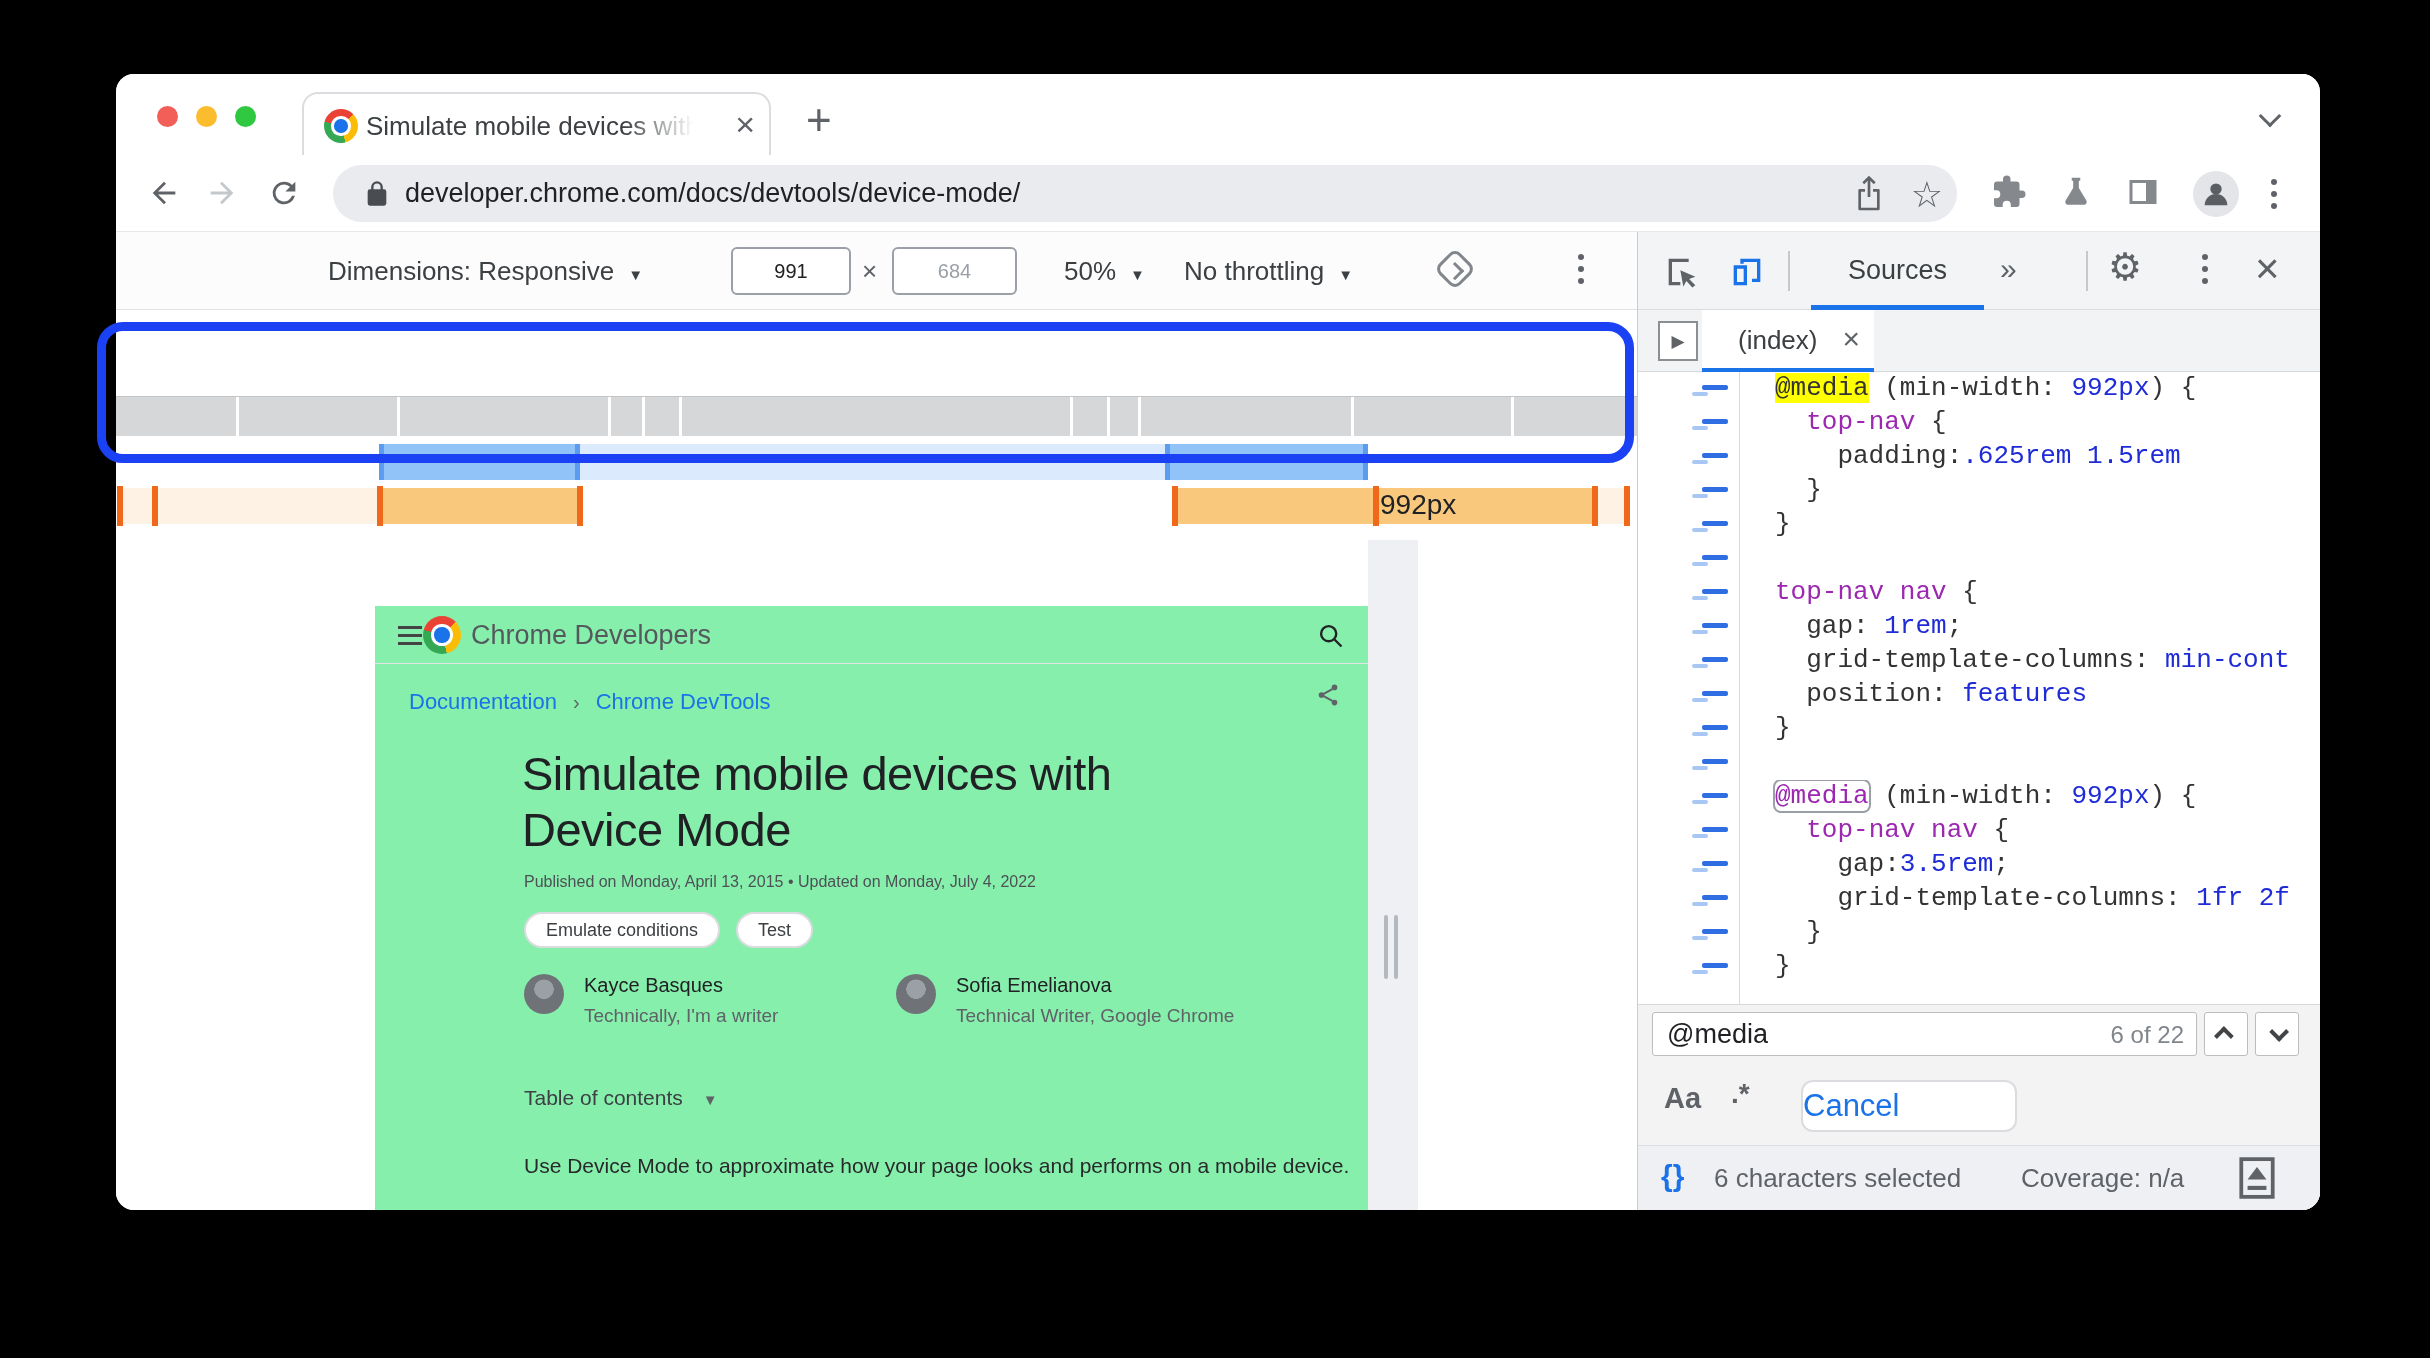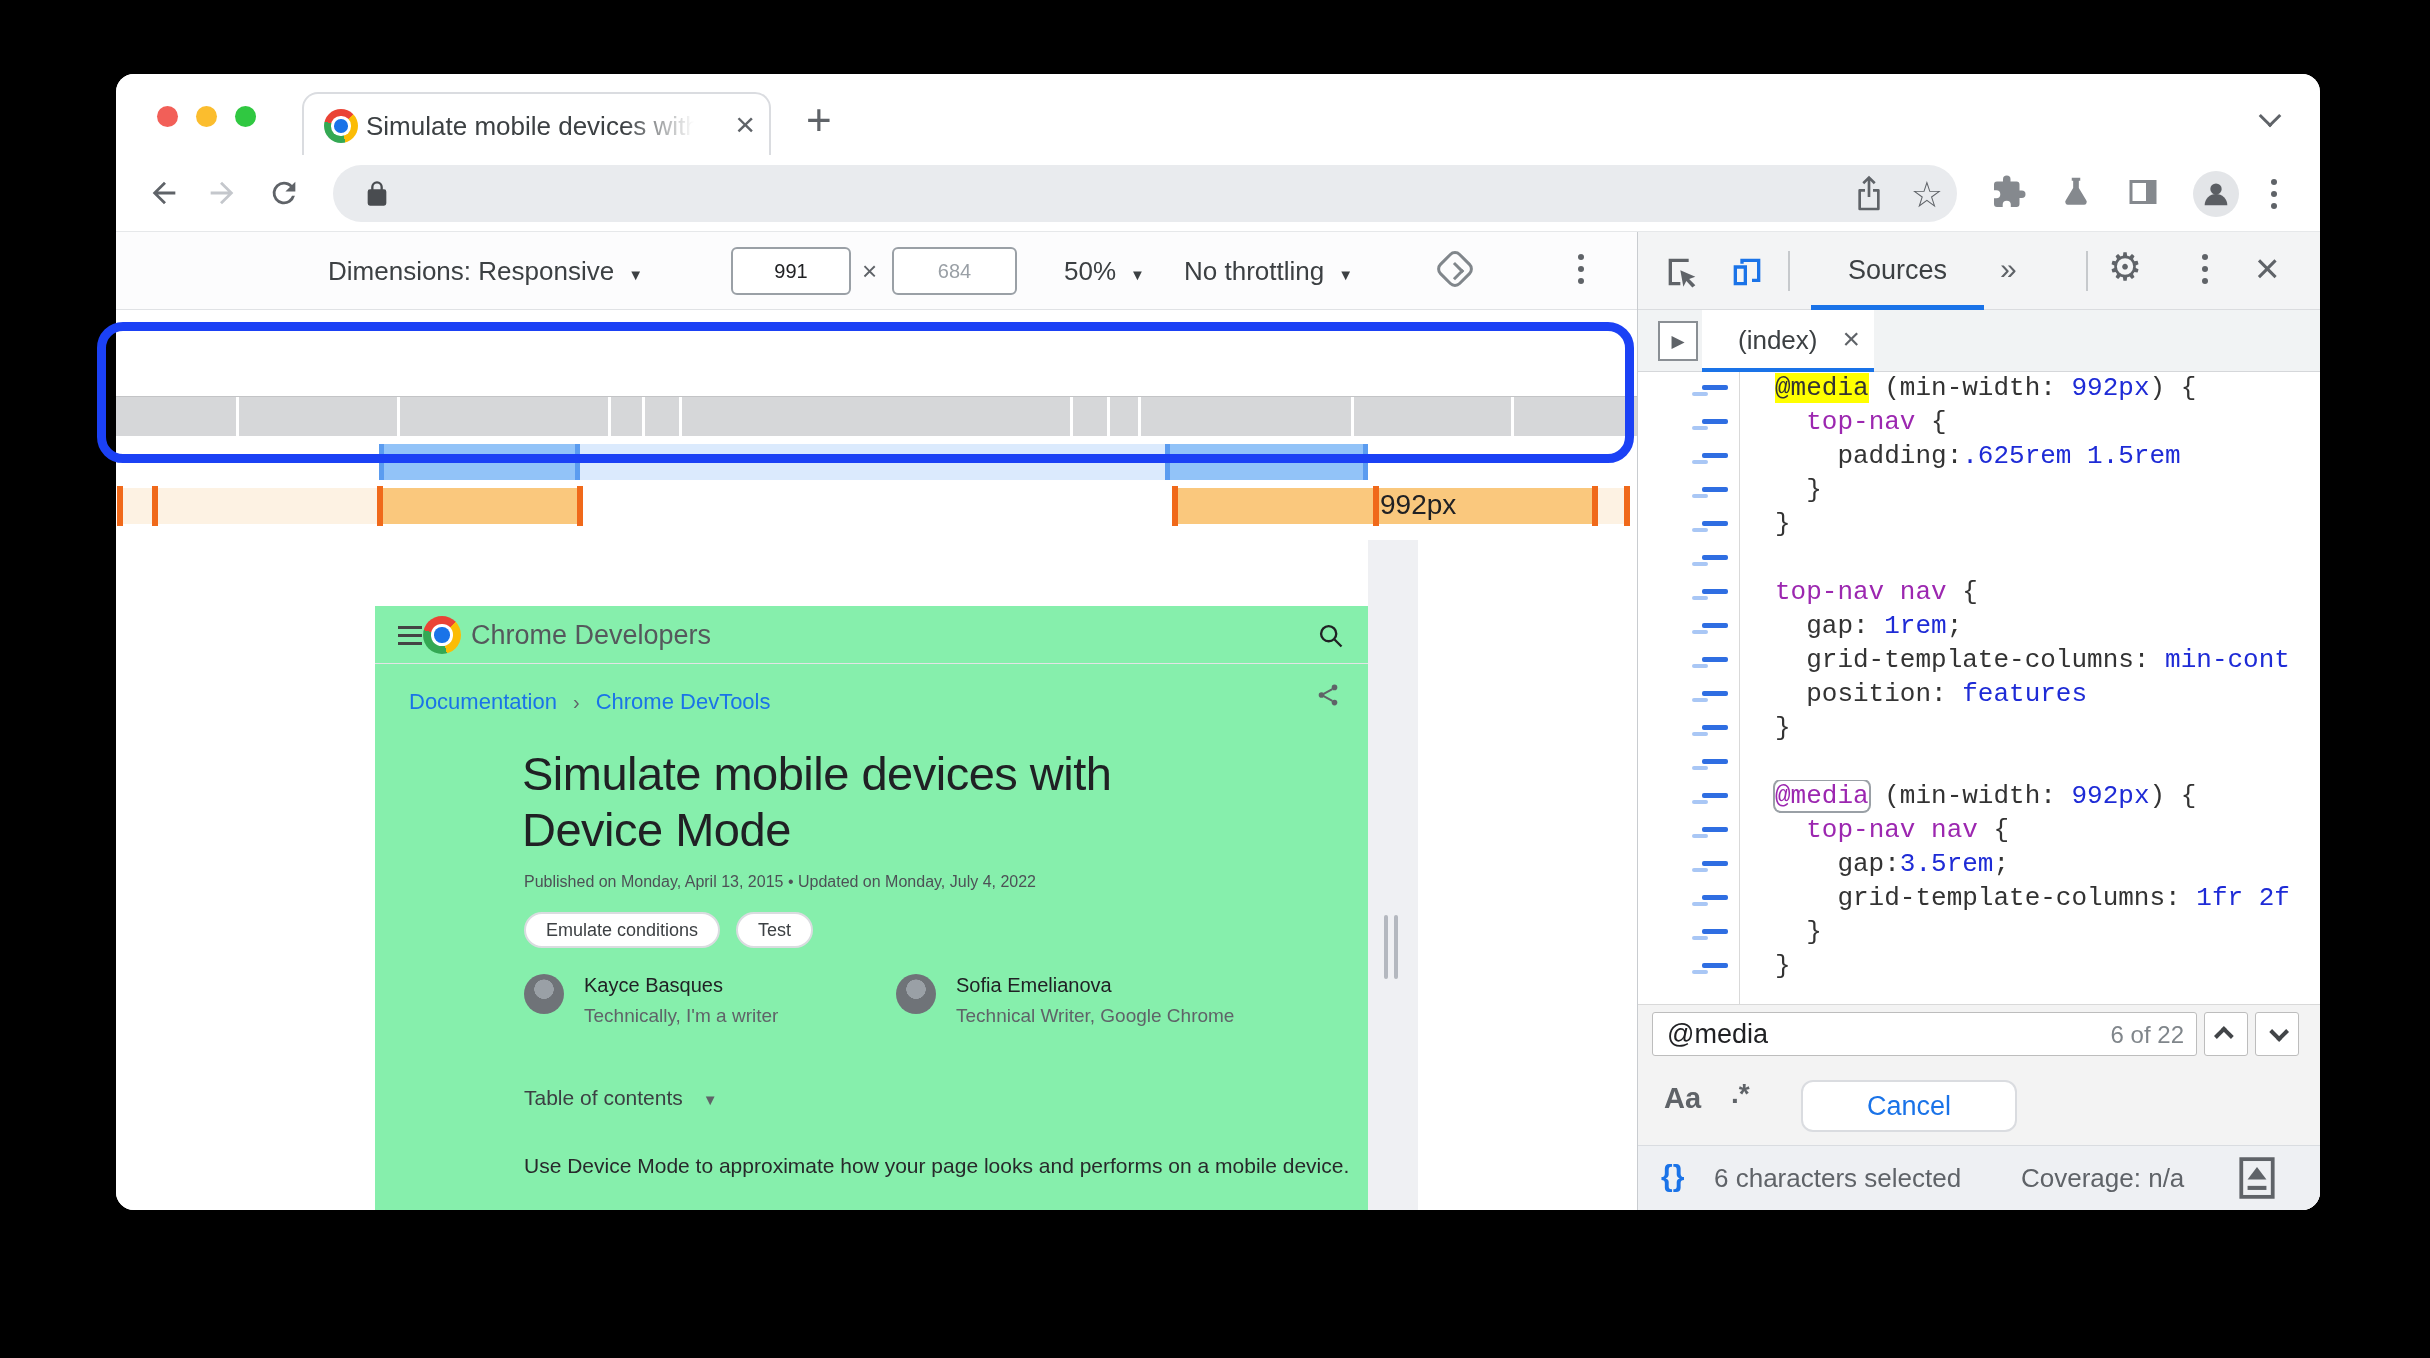--- a/index.html
+++ b/index.html
@@ -161,21 +161,21 @@
                 border-radius:3px; display:flex; align-items:center; justify-content:center; }
   .btn-prev { left:566px; } .btn-next { left:617px; }
   .chev { width:14px; height:14px; border-left:4px solid #424548; border-top:4px solid #424548; }
   .chev-up { transform:rotate(45deg) translateY(3px); }
   .chev-dn { transform:rotate(225deg) translateY(3px); }
 
   .dt-controls { position:absolute; left:0; top:830px; width:683px; height:83px; background:#f3f3f3; }
   .ctl-aa { position:absolute; left:26px; top:20px; font-size:29px; font-weight:bold; color:#5f6368; }
   .ctl-regex { position:absolute; left:93px; top:16px; font-size:28px; font-weight:bold; color:#5f6368; }
   .cancel-btn { position:absolute; left:163px; top:18px; width:216px; height:52px; background:#fff;
-                border:2px solid #dadce0; border-radius:12px; text-align:center; font-size:27px;
+                border:2px solid #dadce0; border-radius:12px; text-align:left; font-size:31px;
                 color:#1a73e8; line-height:48px; }
 
   .dt-status { position:absolute; left:0; top:913px; width:683px; height:65px; background:#eef0f3;
                border-top:1px solid #d9dce0; font-size:26px; color:#5f6368; }
   .pp-toggle { position:absolute; left:23px; top:13px; font-size:30px; font-weight:bold; color:#1a73e8; }
   .sel-text { position:absolute; left:76px; top:17px; }
   .cov-text { position:absolute; left:383px; top:17px; }
   .eject { position:absolute; left:600px; top:10px; }
 
   
@@ -220,20 +220,21 @@
         <svg width="34" height="34" viewBox="0 0 24 24">
             <path d="M17.65 6.35A7.96 7.96 0 0 0 12 4a8 8 0 1 0 7.73 10h-2.08A6 6 0 1 1 12 6c1.66 0 3.14.69 4.22 1.78L13 11h7V4z" fill="#5f6368"></path>
           </svg>
       </div>
       <div class="omnibox">
         <div class="lock">
           <svg width="28" height="30" viewBox="0 0 24 24">
               <path d="M18 8h-1V6a5 5 0 0 0-10 0v2H6a2 2 0 0 0-2 2v10a2 2 0 0 0 2 2h12a2 2 0 0 0 2-2V10a2 2 0 0 0-2-2zM9 6a3 3 0 0 1 6 0v2H9z" fill="#494c50"></path>
             </svg>
         </div>
+        <div class="url-text">developer.chrome.com/docs/devtools/device-mode/</div>
         <div class="omni-right">
           <span>
             <svg width="32" height="38" viewBox="0 0 24 28">
                 <path d="M12 1l5 5-1.4 1.4L13 4.8V17h-2V4.8L8.4 7.4 7 6z" fill="#5f6368"></path>
                 <path d="M5 11h4v2H6v12h12V13h-3v-2h4a1 1 0 0 1 1 1v14a1 1 0 0 1-1 1H5a1 1 0 0 1-1-1V12a1 1 0 0 1 1-1z" fill="#5f6368"></path>
               </svg>
           </span>
           <span class="star">☆</span>
         </div>
       </div>

